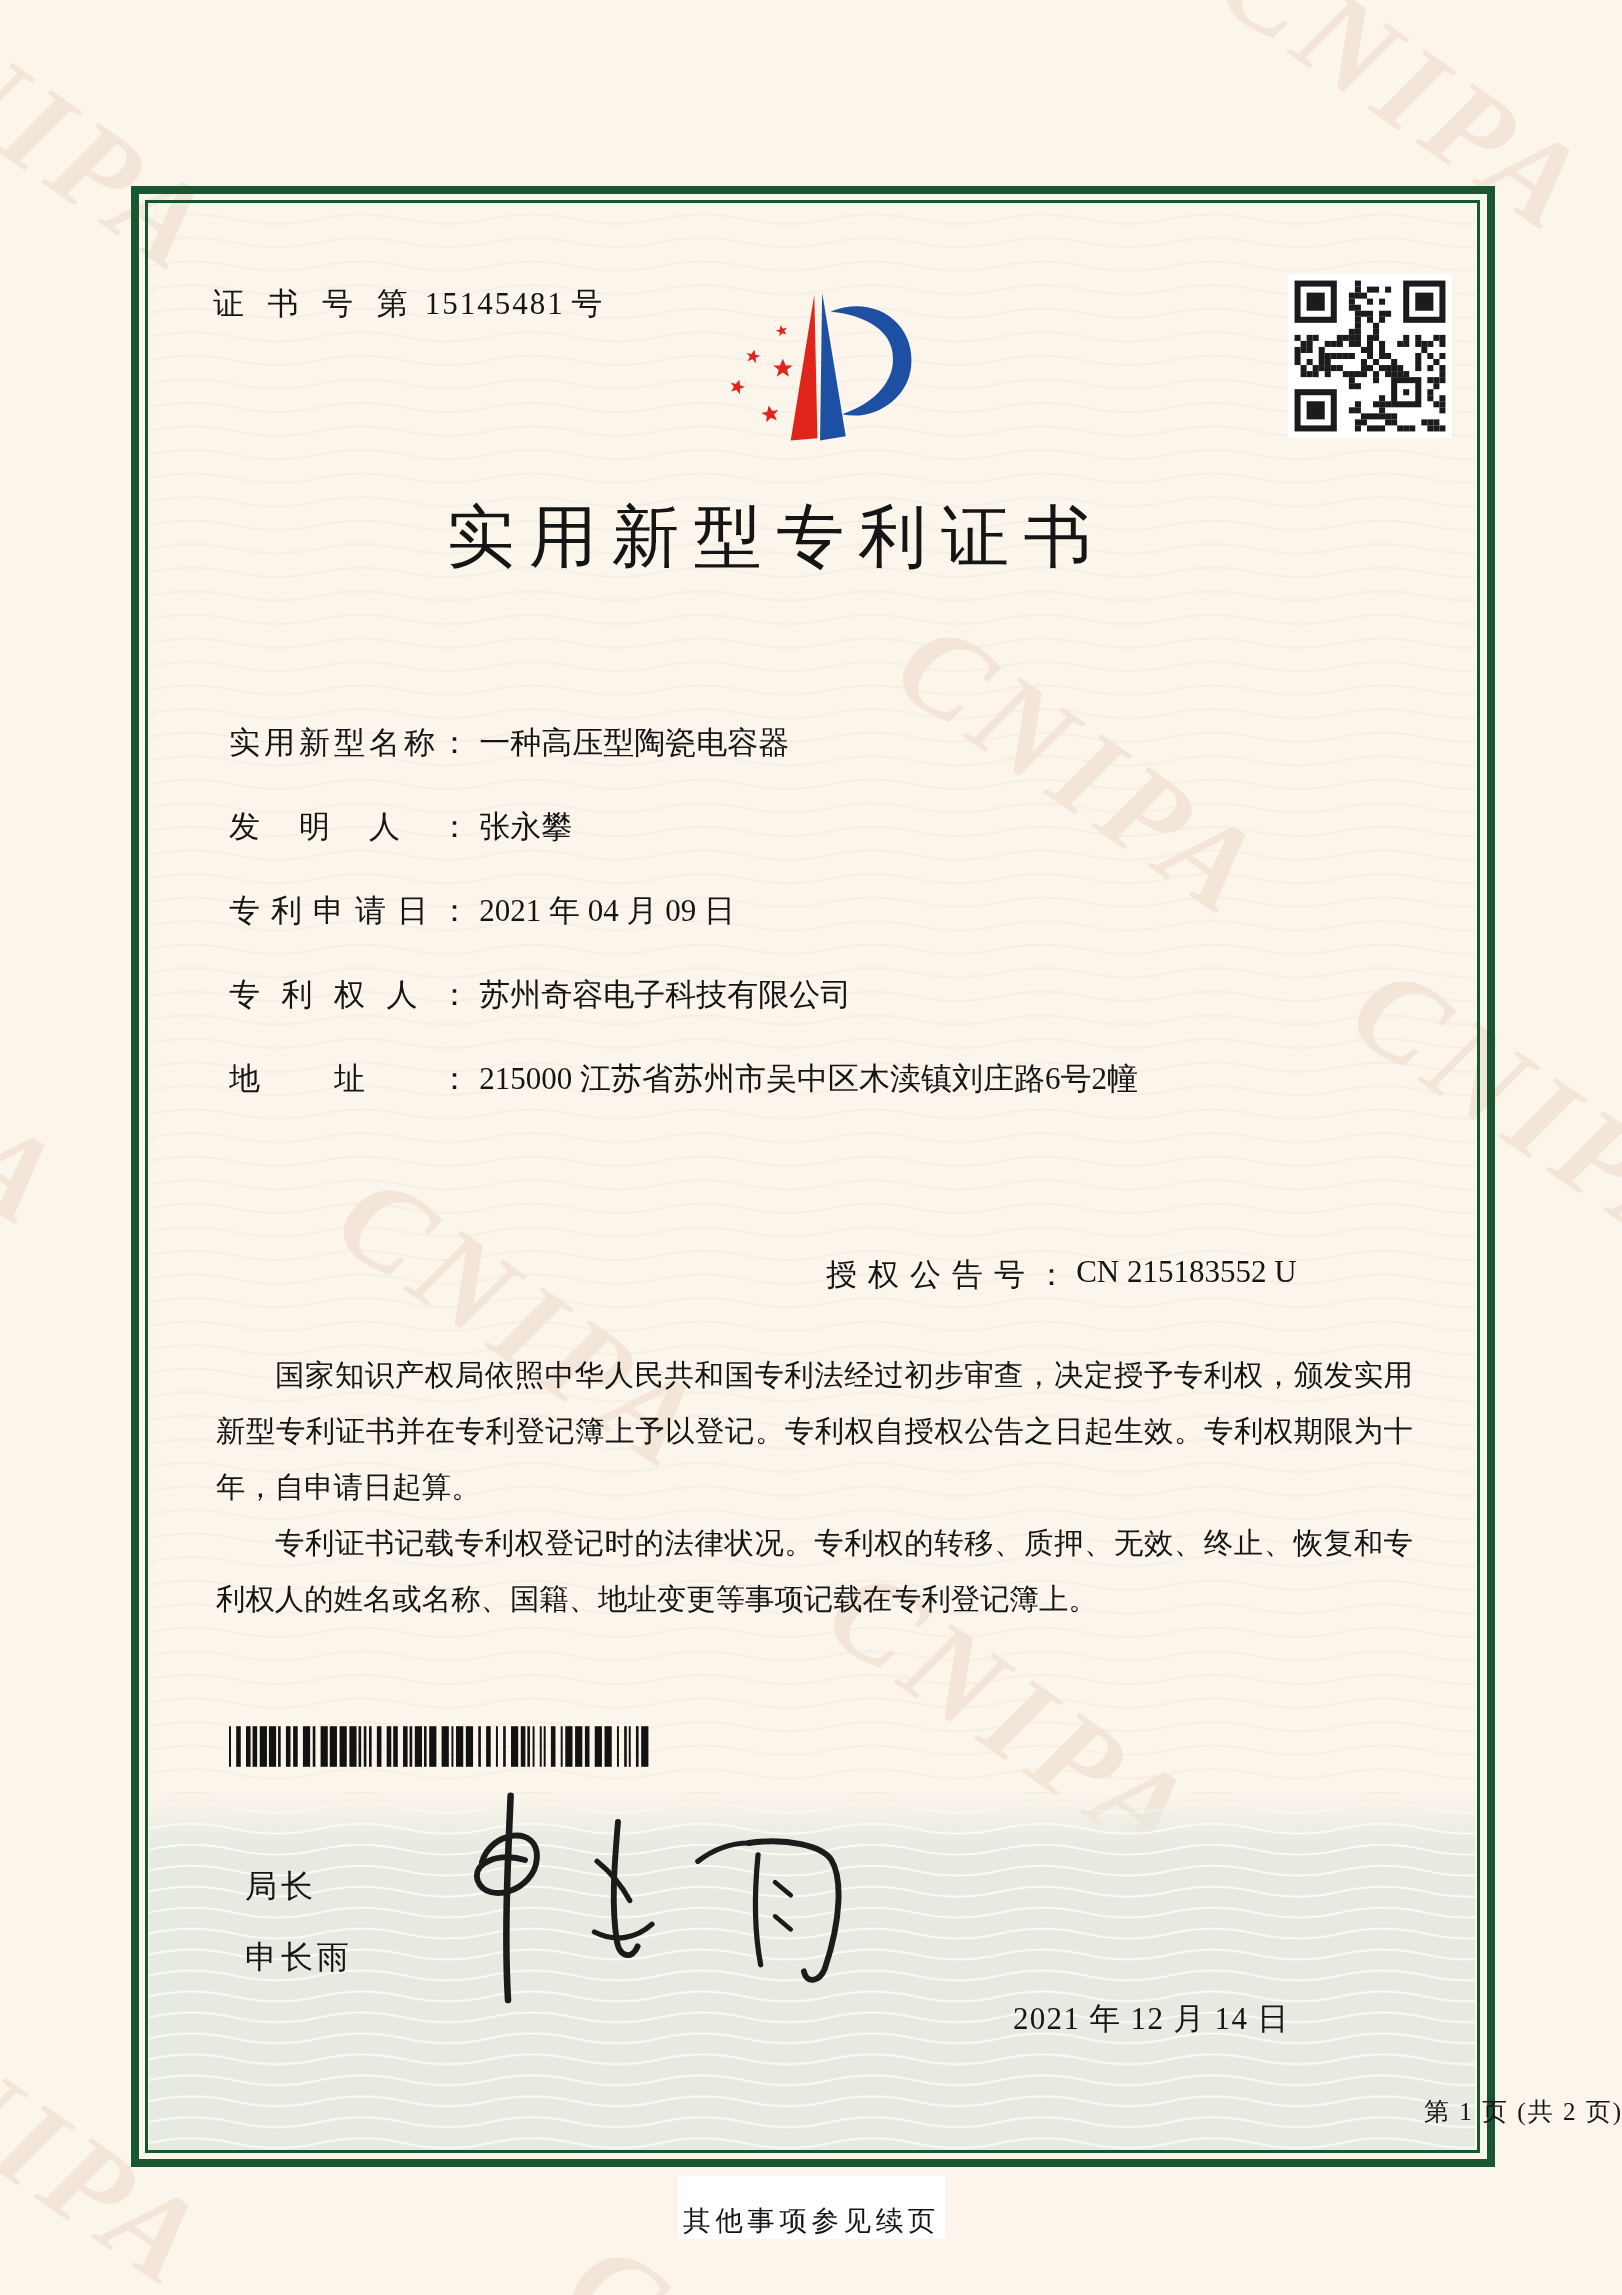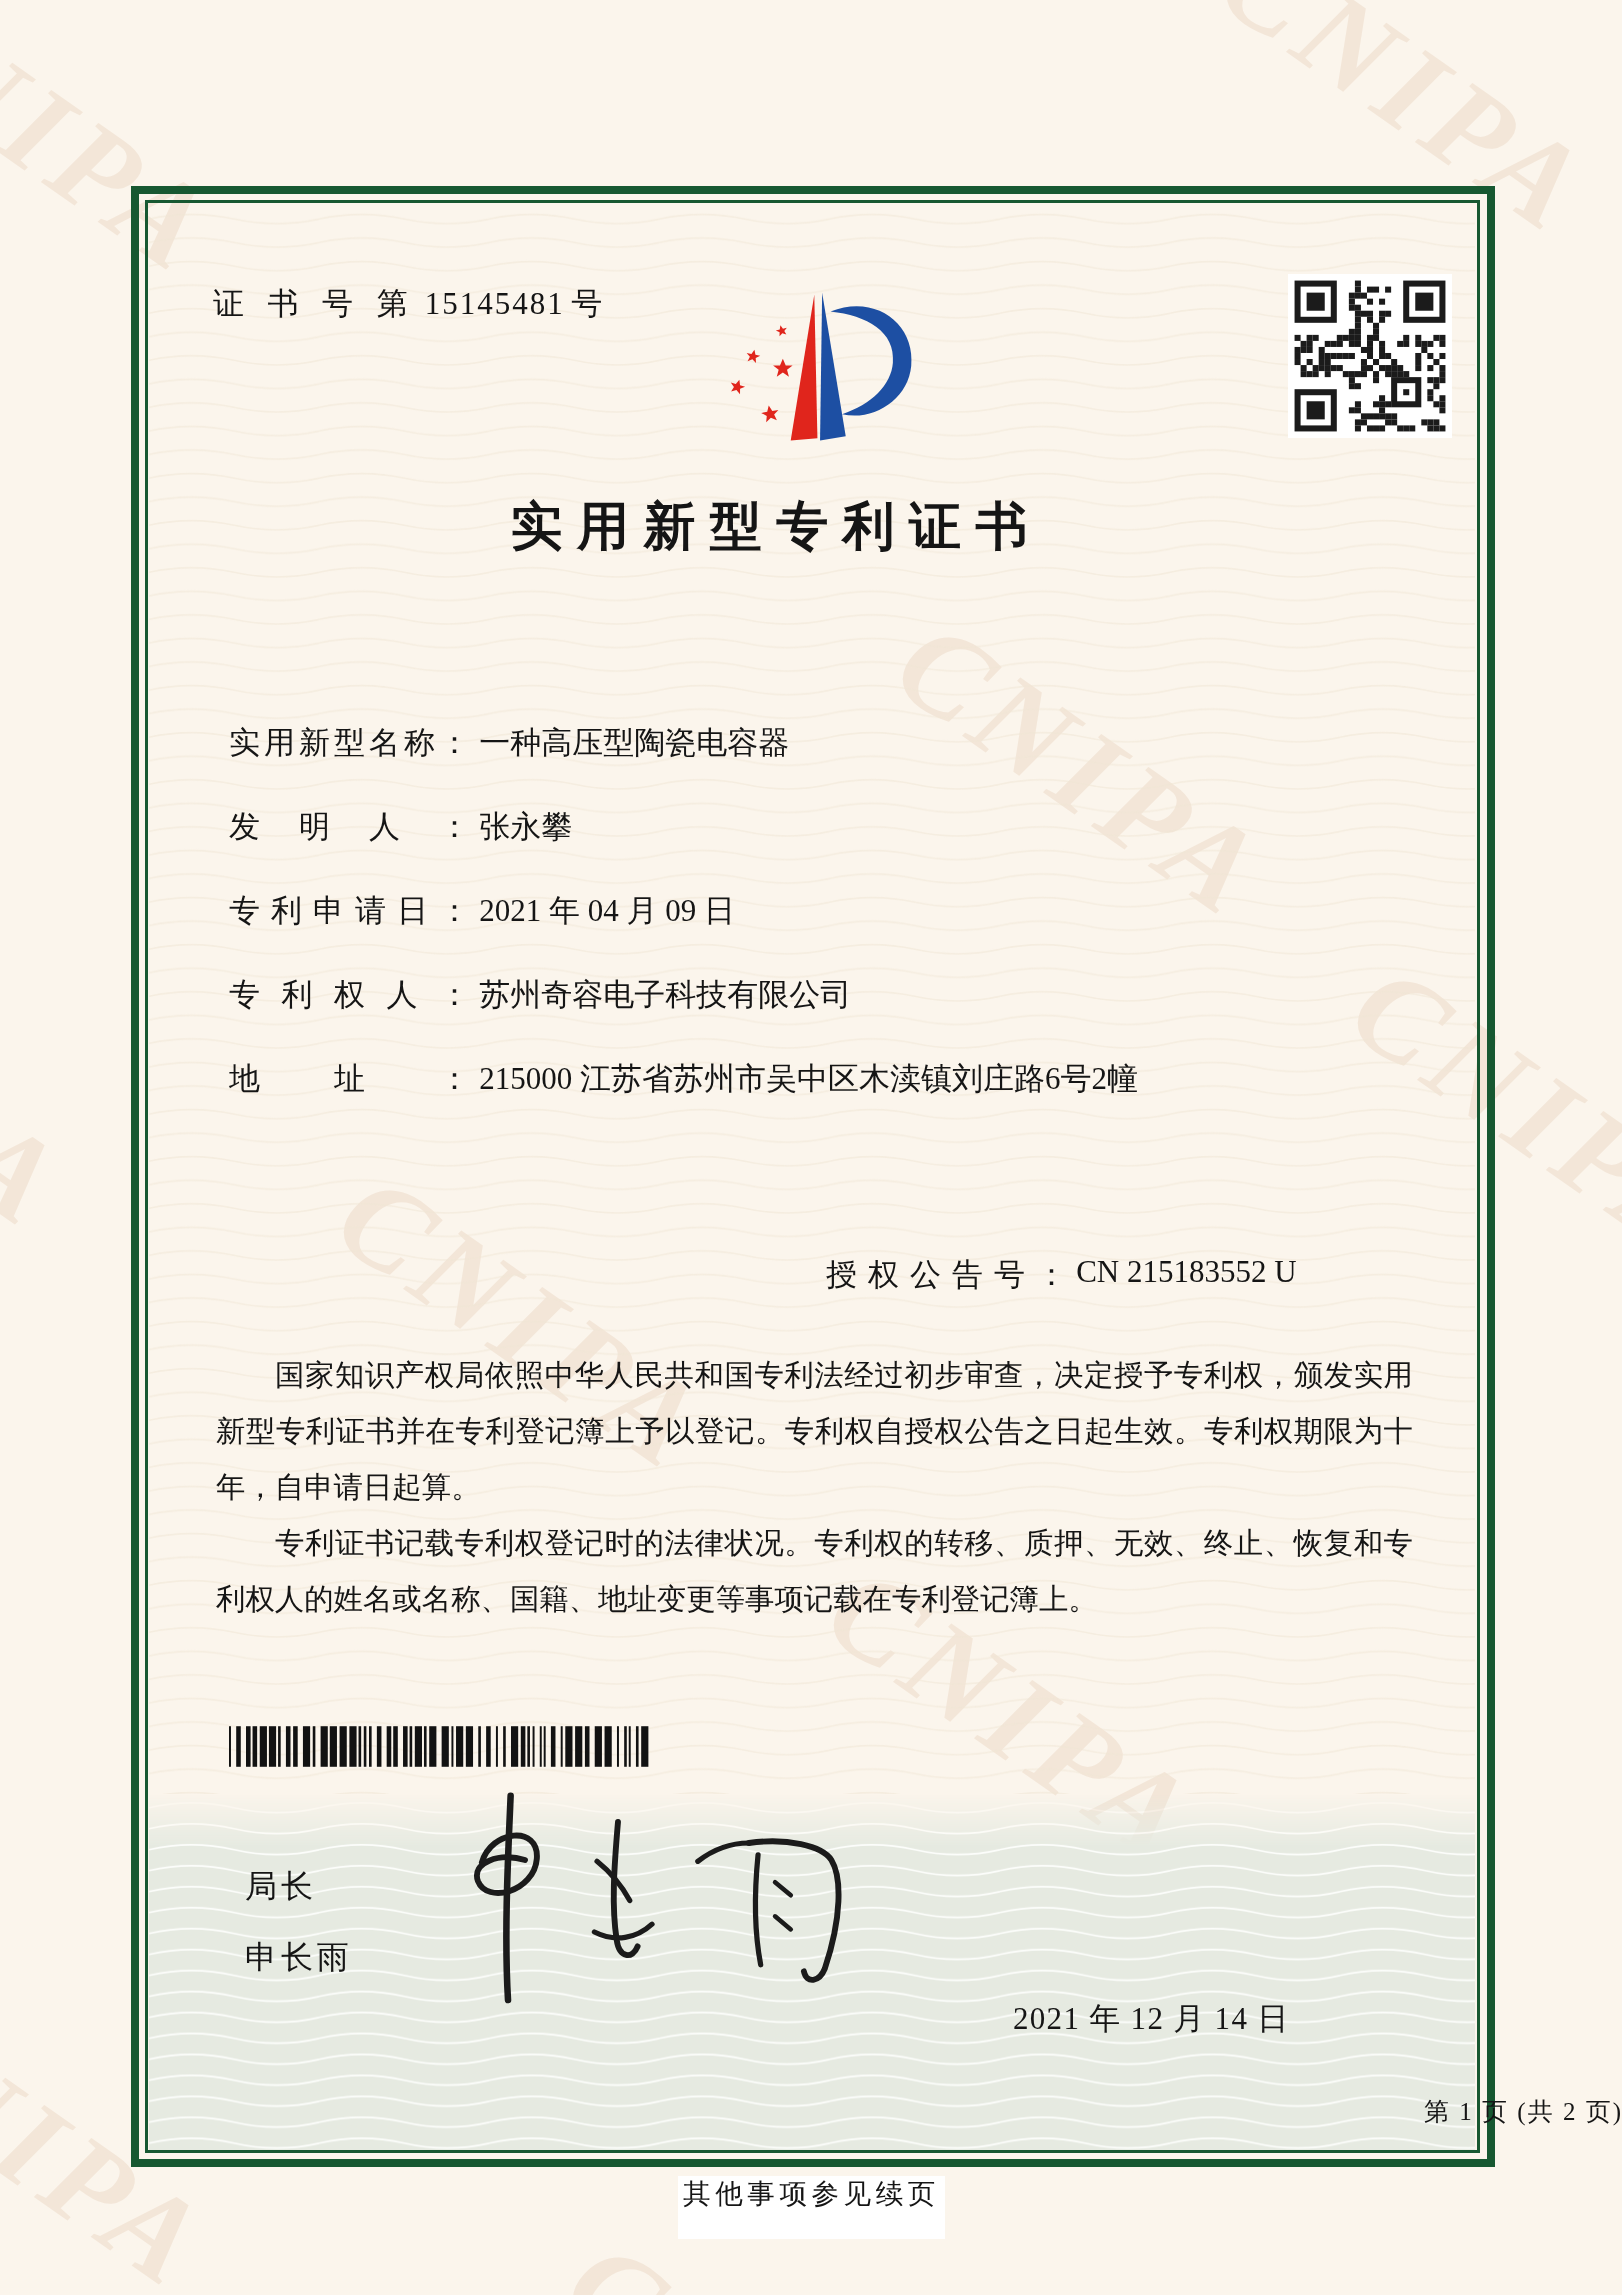--- a/index.html
+++ b/index.html
@@ -31,21 +31,21 @@
   .certno .cn{letter-spacing:7.9px}
   .certno .num{margin-left:9.2px;letter-spacing:2px}
   .certno .suf{margin-left:6.5px}
 
   .logo{left:688px;top:251px}
   .lr{fill:var(--logo-red,#e0251c)}
   .lb{fill:var(--logo-blue,#1d4fa3)}
 
   .qr{left:1288px;top:274px}
 
-  .title{left:0;top:492px;width:1538px;text-align:center;font-size:52px;font-weight:700;
+  .title{left:0;top:492px;width:1538px;text-align:center;font-size:68px;font-weight:400;
          letter-spacing:14.4px;text-indent:14.4px}
 
   
   .fields{left:229px;top:722px;width:1191px}
   .frow{height:84px;font-size:31px;white-space:nowrap}
   .flabel{display:inline-block;width:241px;text-align:justify;text-align-last:justify;vertical-align:top}
   .fvalue{margin-left:9.2px}
   .grant{left:229px;top:1254px;width:1191px;font-size:31px;white-space:nowrap}
   .grant .g2{position:absolute;left:597px;top:0}
 
@@ -58,21 +58,21 @@
 
   .sig-title{left:245px;top:1865px;font-size:32px;letter-spacing:3.9px}
   .sig-name{left:245px;top:1936px;font-size:32px;letter-spacing:3.9px}
   .signature{left:419px;top:1784px}
   .signature path{stroke:#1b1b1b;fill:none;stroke-linecap:round;stroke-linejoin:round}
 
   .issue-date{left:1013px;top:1998px;font-size:31px;letter-spacing:1.3px}
   .pageno{left:0;top:2095px;width:1623px;text-align:right;font-size:25px;letter-spacing:2px}
 
   .footnote{left:678px;top:2176px;width:267px;height:63px;background:#ffffff;z-index:5;
-            display:flex;align-items:flex-start;justify-content:center;font-size:27.5px;letter-spacing:4.6px}
+            display:flex;align-items:flex-end;justify-content:center;font-size:27.5px;letter-spacing:4.6px}
 </style>
 </head>
 <body>
 
 <svg width="0" height="0" style="position:absolute" aria-hidden="true">
   <defs>
     <pattern id="wavWhite" width="260" height="32" patternUnits="userSpaceOnUse">
       <path d="M0,21 Q65,6 130,21 T260,21" fill="none" stroke="#fdfefc" stroke-width="2.6"></path>
     </pattern>
     <pattern id="wavCream" width="260" height="36" patternUnits="userSpaceOnUse">

